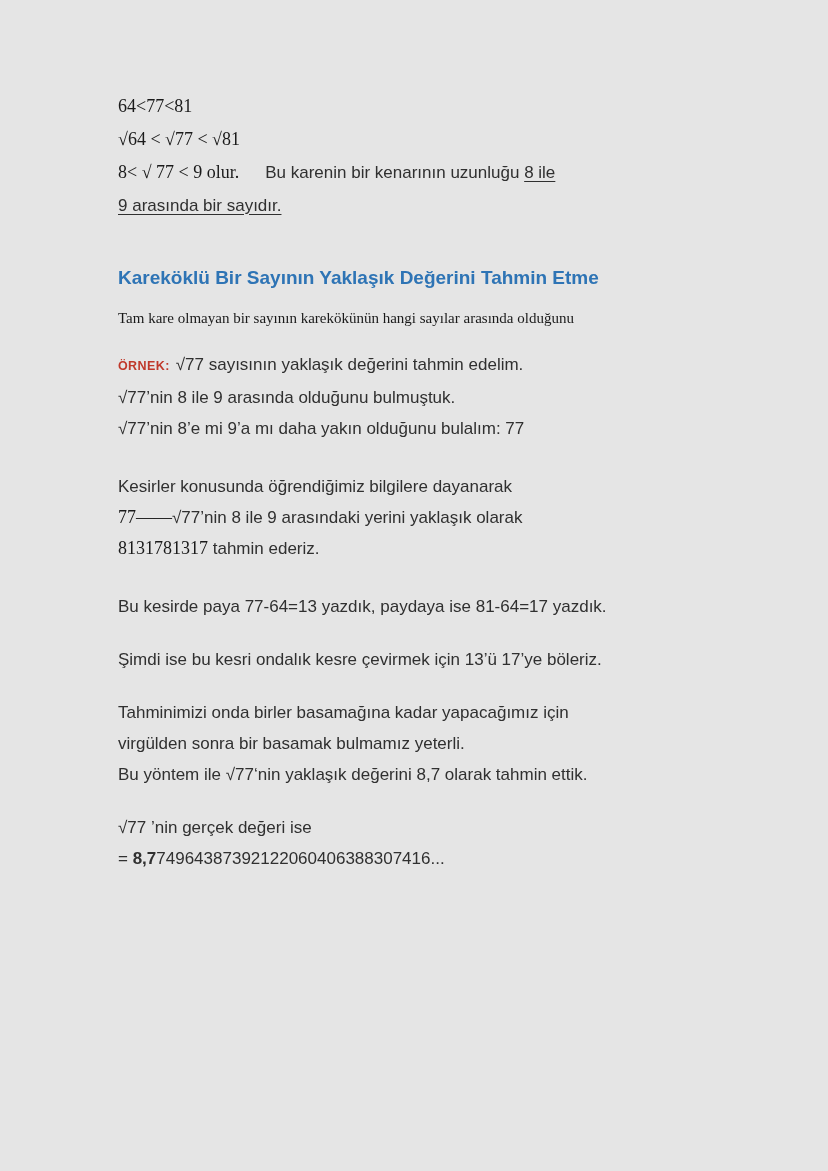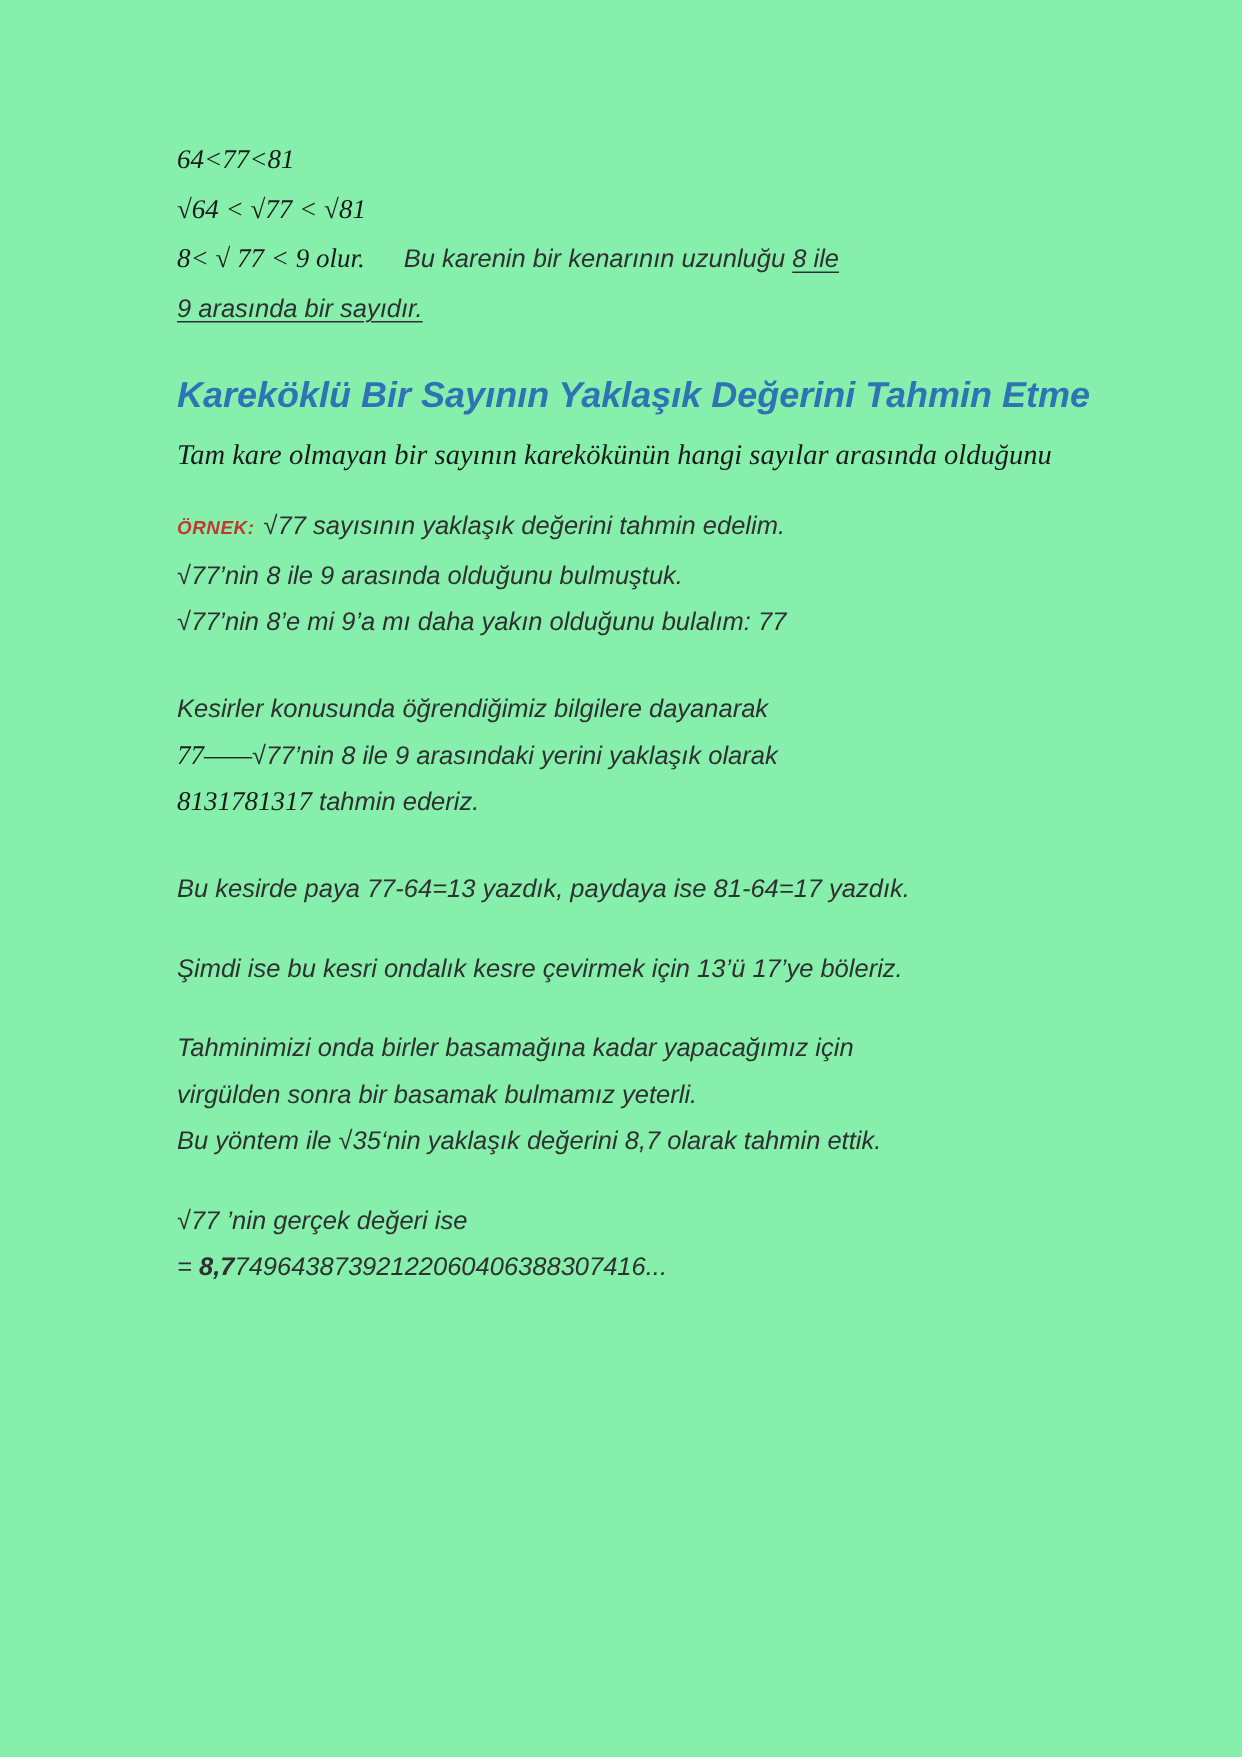--- a/index.html
+++ b/index.html
@@ -4,56 +4,55 @@
 <style>
   html, body {
     margin: 0;
     padding: 0;
     background: #ffffff;
   }
   .page {
     position: relative;
     width: 828px;
     height: 1171px;
-    background: #86efac;
+    background: #e5e5e5;
     overflow: hidden;
     box-sizing: border-box;
     padding: 90px 60px 40px 118px;
     font-family: "Liberation Sans", sans-serif;
     color: #303030;
-    font-style: italic;
   }
   .line {
     line-height: 31px;
     font-size: 17px;
     white-space: nowrap;
   }
   .serif {
     font-family: "Liberation Serif", "DejaVu Serif", serif;
     color: #1a1a1a;
     font-size: 18px;
   }
   .math-block .line { line-height: 33px; }
   .underline {
     text-decoration: underline;
     text-underline-offset: 3px;
   }
   .heading {
-    margin-top: 30px;
-    font-size: 24px;
+    margin-top: 44px;
+    font-size: 19px;
     font-weight: bold;
     line-height: 24px;
   }
   .para-serif {
     margin-top: 13px;
   }
   .para-serif .line {
     font-family: "Liberation Serif", "DejaVu Serif", serif;
     color: #1a1a1a;
-    font-size: 19px;
+    font-size: 15px;
     line-height: 30px;
   }
   .example-block { margin-top: 16px; }
   .ornek-label {
     font-size: 12.5px;
     font-weight: bold;
     letter-spacing: 0.4px;
     margin-right: 6px;
   }
   .para { margin-top: 27px; }
@@ -110,21 +109,21 @@
     <div class="line">Bu kesirde paya 77-64=13 yazdık, paydaya ise 81-64=17 yazdık.</div>
   </div>
 
   <div class="para-single">
     <div class="line">Şimdi ise bu kesri ondalık kesre çevirmek için 13’ü 17’ye böleriz.</div>
   </div>
 
   <div class="para-single">
     <div class="line">Tahminimizi onda birler basamağına kadar yapacağımız için</div>
     <div class="line">virgülden sonra bir basamak bulmamız yeterli.</div>
-    <div class="line">Bu yöntem ile √35‘nin yaklaşık değerini 8,7 olarak tahmin ettik.</div>
+    <div class="line">Bu yöntem ile √77‘nin yaklaşık değerini 8,7 olarak tahmin ettik.</div>
   </div>
 
   <div class="para-single">
     <div class="line">√77 ’nin gerçek değeri ise</div>
     <div class="line">
       <span>= </span><span class="bold">8,7</span><span>74964387392122060406388307416...</span>
     </div>
   </div>
 
 </div>

